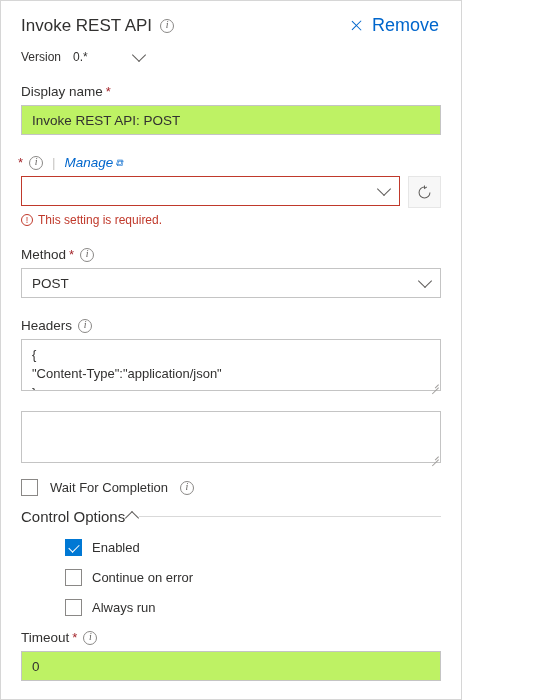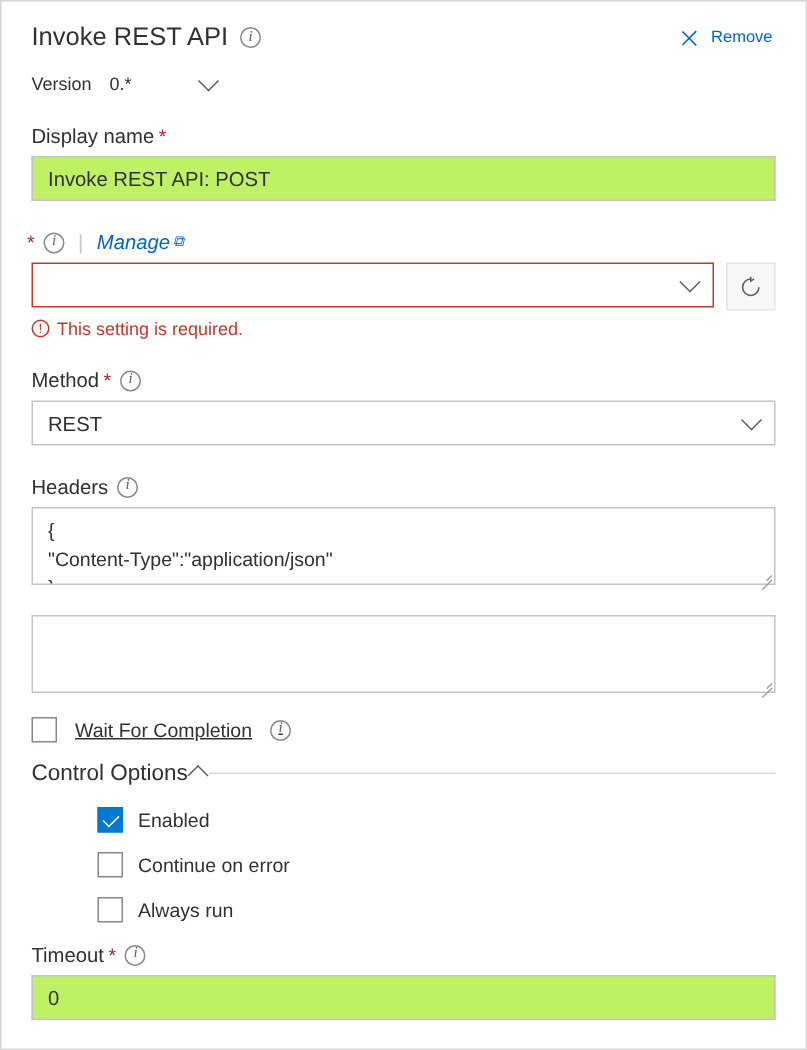--- a/index.html
+++ b/index.html
@@ -6,21 +6,21 @@
     margin: 0;
     padding: 0;
     background: #ffffff;
   }
   body {
     font-family: "Liberation Sans", sans-serif;
     -webkit-font-smoothing: antialiased;
   }
   .panel {
     position: relative;
-    width: 538px;
+    width: 462px;
     height: 700px;
     box-sizing: border-box;
     background: #ffffff;
     border: 1px solid #d6d6d6;
     overflow: hidden;
   }
   .inner {
     padding: 0 20px;
   }
 
@@ -37,21 +37,21 @@
     gap: 8px;
     font-size: 17px;
     color: #323130;
     font-weight: 400;
   }
   .remove-link {
     display: flex;
     align-items: center;
     gap: 9px;
     color: #0066cc;
-    font-size: 11px;
+    font-size: 18px;
     cursor: pointer;
     padding-right: 2px;
   }
   .x-icon {
     width: 13px;
     height: 13px;
     display: inline-block;
     position: relative;
   }
   .x-icon::before, .x-icon::after {
@@ -262,21 +262,21 @@
     border-color: #0078d4;
   }
   .cb .tick {
     width: 9px;
     height: 5px;
     border-left: 1.8px solid #fff;
     border-bottom: 1.8px solid #fff;
     transform: rotate(-45deg);
     margin-top: -2px;
   }
-  .wait-row { margin-top: 16px; gap: 12px; text-decoration: underline; }
+  .wait-row { margin-top: 16px; gap: 12px; }
 
   
   .section-head {
     display: flex;
     align-items: center;
     gap: 2px;
     margin-top: 12px;
   }
   .section-title {
     font-size: 15px;
@@ -359,21 +359,21 @@
 
     <div class="field">
       <div class="field-label">
         <span>Method</span>
         <span class="req-star">*</span>
         <span class="info-icon">
             <span>i</span>
           </span>
       </div>
       <div class="select-box">
-        <span>REST</span>
+        <span>POST</span>
         <span class="chev"></span>
       </div>
     </div>
 
     <div class="field">
       <div class="field-label">
         <span>Headers</span>
         <span class="info-icon">
             <span>i</span>
           </span>

